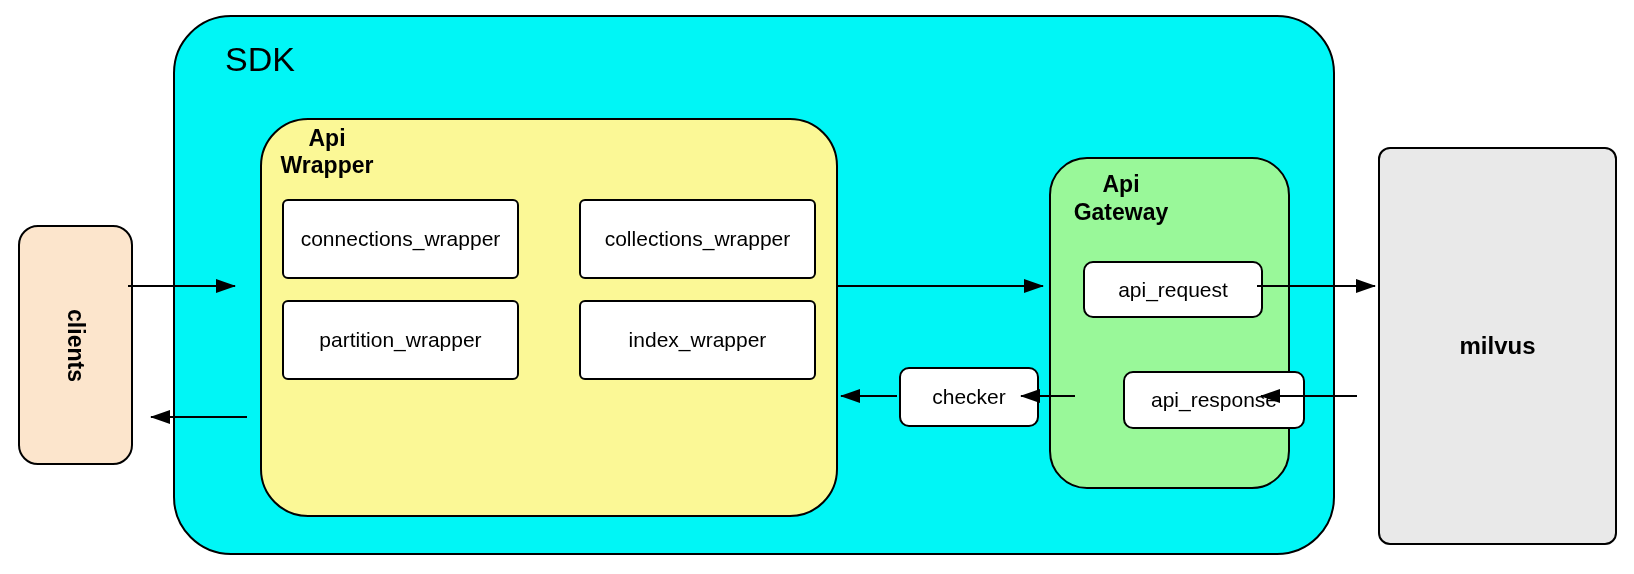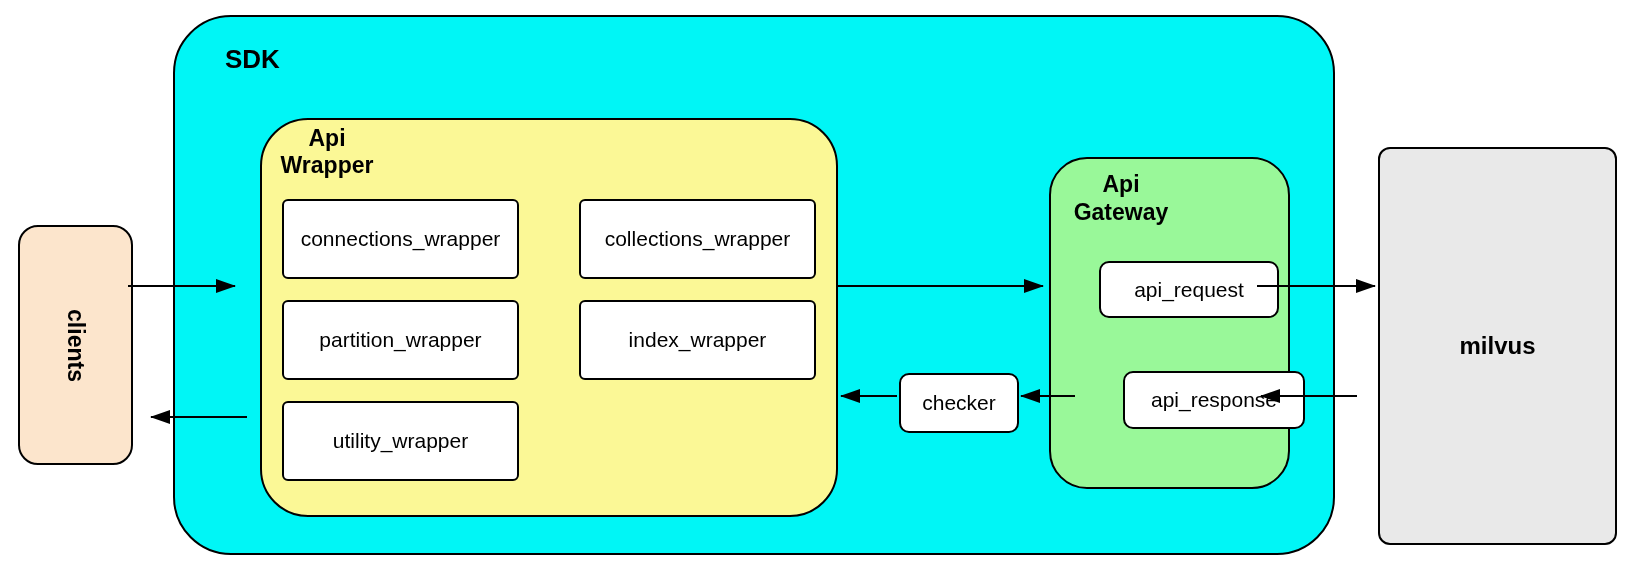--- a/index.html
+++ b/index.html
@@ -16,21 +16,21 @@
     position:absolute;
     border:2px solid var(--border,#000);
   }
   .sdk{
     left:173px;top:15px;width:1162px;height:540px;
     background:var(--sdk-fill,#0ff);
     border-radius:58px;
   }
   .sdk-label{
     position:absolute;left:50px;top:27px;
-    font-size:26px;font-weight:bold;line-height:30px;
+    font-size:34px;font-weight:normal;line-height:30px;
   }
   .clients{
     left:18px;top:225px;width:115px;height:240px;
     background:var(--clients-fill,#fce5cc);
     border-radius:20px;
     display:flex;align-items:center;justify-content:center;
   }
   .clients-label{
     transform:rotate(90deg);
     white-space:nowrap;
@@ -77,31 +77,30 @@
     white-space:pre-line;
   }
   .gbox{
     position:absolute;
     background:var(--node-fill,#fff);
     border:2px solid var(--border,#000);
     border-radius:10px;
     display:flex;align-items:center;justify-content:center;
     font-size:21px;
   }
-  .api-request{left:48px;top:102px;width:180px;height:57px;}
+  .api-request{left:32px;top:102px;width:180px;height:57px;}
   .api-response{left:28px;top:212px;width:182px;height:58px;margin-left:44px;}
   .checker{
     position:absolute;
-    left:724px;top:350px;width:120px;height:60px;
+    left:724px;top:350px;width:140px;height:60px;
     background:var(--node-fill,#fff);
     border:2px solid var(--border,#000);
     border-radius:10px;
     display:flex;align-items:center;justify-content:center;
     font-size:21px;
-    margin-top:6px;
   }
   .milvus{
     left:1378px;top:147px;width:239px;height:398px;
     background:var(--milvus-fill,#e9e9e9);
     border-radius:12px;
     display:flex;align-items:center;justify-content:center;
   }
   .milvus-label{font-size:24px;font-weight:bold;}
   .arrows{
     position:absolute;left:0;top:0;width:1634px;height:574px;
@@ -118,21 +117,20 @@
     <div class="sdk-label">SDK</div>
 
     <div class="wrapper">
       <div class="wrapper-label">Api
 Wrapper</div>
       <div class="wrapper-grid">
         <div class="wbox">connections_wrapper</div>
         <div class="wbox">collections_wrapper</div>
         <div class="wbox">partition_wrapper</div>
         <div class="wbox">index_wrapper</div>
-        <div class="wbox">utility_wrapper</div>
       </div>
     </div>
 
     <div class="checker">checker</div>
 
     <div class="gateway">
       <div class="gateway-label">Api
 Gateway</div>
       <div class="gbox api-request">api_request</div>
       <div class="gbox api-response">api_response</div>

